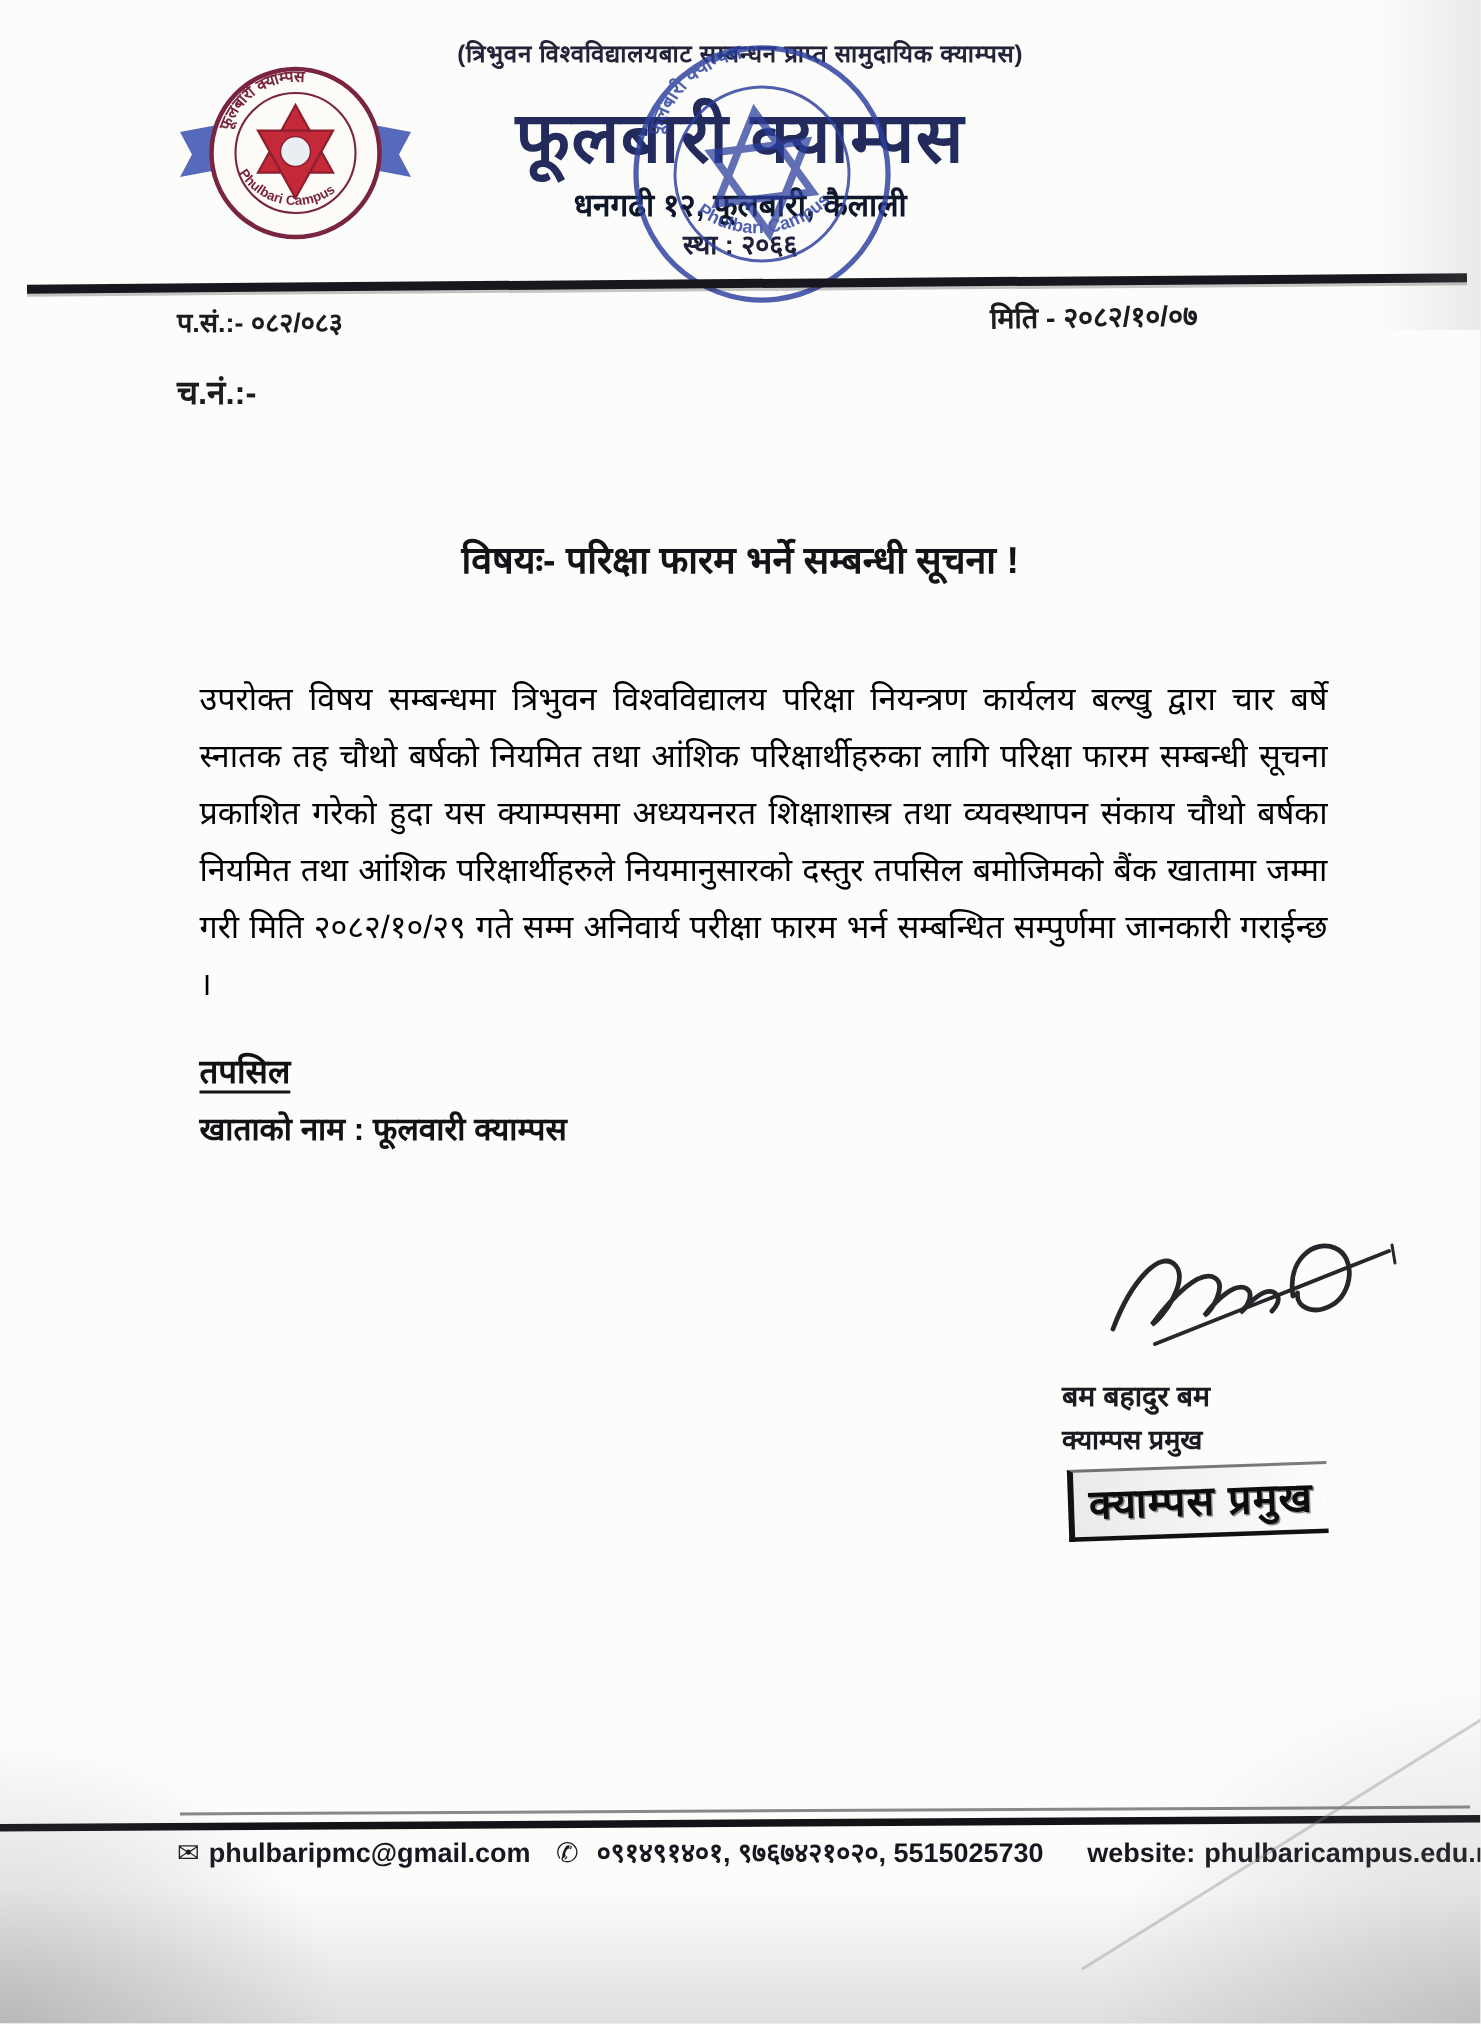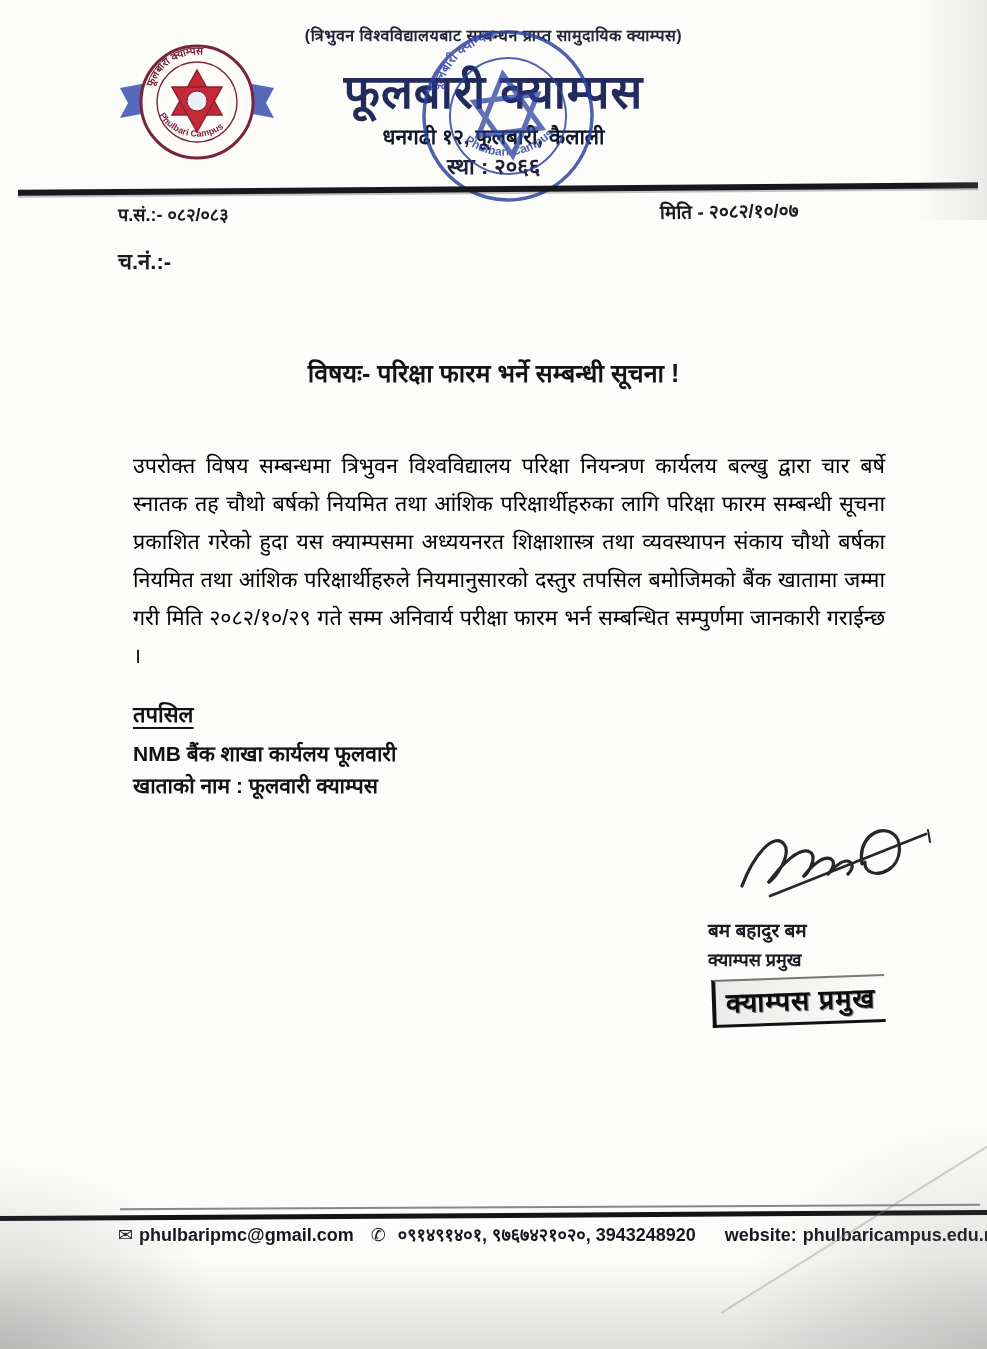--- a/index.html
+++ b/index.html
@@ -31,21 +31,21 @@
     position:absolute;top:58px;left:0;width:100%;
     text-align:center;font-size:47px;font-weight:800;color:#232a5c;
     letter-spacing:1px;
   }
   .campus-address{
     position:absolute;top:122px;left:0;width:100%;
     text-align:center;font-size:21px;font-weight:600;color:#0f172a;
   }
   .campus-estd{
     position:absolute;top:150px;left:0;width:100%;
-    text-align:center;font-size:22px;font-weight:600;color:#20203a;
+    text-align:center;font-size:18px;font-weight:600;color:#20203a;
   }
   .center-stamp{
     position:absolute;left:418px;top:26px;width:180px;height:180px;
     transform:rotate(-7deg);opacity:.82;
   }
   .header-rule{
     position:absolute;left:18px;top:186px;width:960px;height:6px;
     background:#17171d;transform:rotate(-0.45deg);
     box-shadow:0 2px 0 rgba(23,23,29,.25);
   }
@@ -169,21 +169,20 @@
   </div>
   <div class="dispatch-no">च.नं.:-</div>
   <div class="letter-date">मिति - २०८२/१०/०७</div>
 
   <div class="subject">विषयः- परिक्षा फारम भर्ने सम्बन्धी सूचना !</div>
 
   <div class="body-para">उपरोक्त विषय सम्बन्धमा त्रिभुवन विश्वविद्यालय परिक्षा नियन्त्रण कार्यलय बल्खु द्वारा चार बर्षे स्नातक तह चौथो बर्षको नियमित तथा आंशिक परिक्षार्थीहरुका लागि परिक्षा फारम सम्बन्धी सूचना प्रकाशित गरेको हुदा यस क्याम्पसमा अध्ययनरत शिक्षाशास्त्र तथा व्यवस्थापन संकाय  चौथो बर्षका नियमित तथा आंशिक परिक्षार्थीहरुले नियमानुसारको दस्तुर तपसिल बमोजिमको बैंक खातामा जम्मा गरी मिति २०८२/१०/२९ गते सम्म अनिवार्य परीक्षा फारम भर्न सम्बन्धित सम्पुर्णमा जानकारी गराईन्छ ।</div>
 
   <div class="tapasil">
     <div class="tapasil-heading">तपसिल</div>
-    <div class="tapasil-line">NMB बैंक शाखा कार्यलय फूलवारी</div>
     <div class="tapasil-line">खाताको नाम : फूलवारी क्याम्पस</div>
   </div>
 
   <div class="signature-block">
     <svg class="signature-svg" width="210" height="85" viewBox="0 0 210 85">
       <g stroke="#26262b" fill="none" stroke-linecap="round">
         <path d="M12,66 C24,34 44,12 54,24 C62,34 46,58 38,63 C52,44 70,26 80,32 C88,37 78,54 73,57 C82,45 94,35 101,39 C107,43 100,53 97,55 C105,46 114,38 120,42 C125,46 120,52 118,54" stroke-width="3.2"></path>
         <path d="M132,44 C128,20 146,6 160,12 C174,18 172,42 158,50 C146,57 134,52 135,42" stroke-width="3.2"></path>
         <path d="M40,76 L196,14" stroke-width="2.6"></path>
         <path d="M198,10 L200,22" stroke-width="2"></path>
@@ -191,21 +190,21 @@
     </svg>
     <div class="sig-name">बम बहादुर बम</div>
     <div class="sig-designation">क्याम्पस प्रमुख</div>
     <div class="sig-stamp">क्याम्पस प्रमुख</div>
   </div>
 
   <div class="footer-rule-thin"></div>
   <div class="footer-rule"></div>
   <div class="footer-line">
     <span class="icon">✉</span><span>phulbaripmc@gmail.com</span>
-    <span class="icon" style="margin-left:12px;">✆</span><span class="phones">०९१४९१४०१, ९७६७४२१०२०, 3943248920</span>
+    <span class="icon" style="margin-left:12px;">✆</span><span class="phones">०९१४९१४०१, ९७६७४२१०२०, 5515025730</span>
     <span class="site-label">website:</span><span class="site">phulbaricampus.edu.np</span>
   </div>
 
   <div class="scan-shade shade-topright"></div>
   <div class="scan-shade shade-bottom"></div>
   <div class="scan-shade shade-bottomleft"></div>
   <div class="scan-shade shade-bottomright"></div>
   <div class="scan-shade fold-line"></div>
 </div>
 

